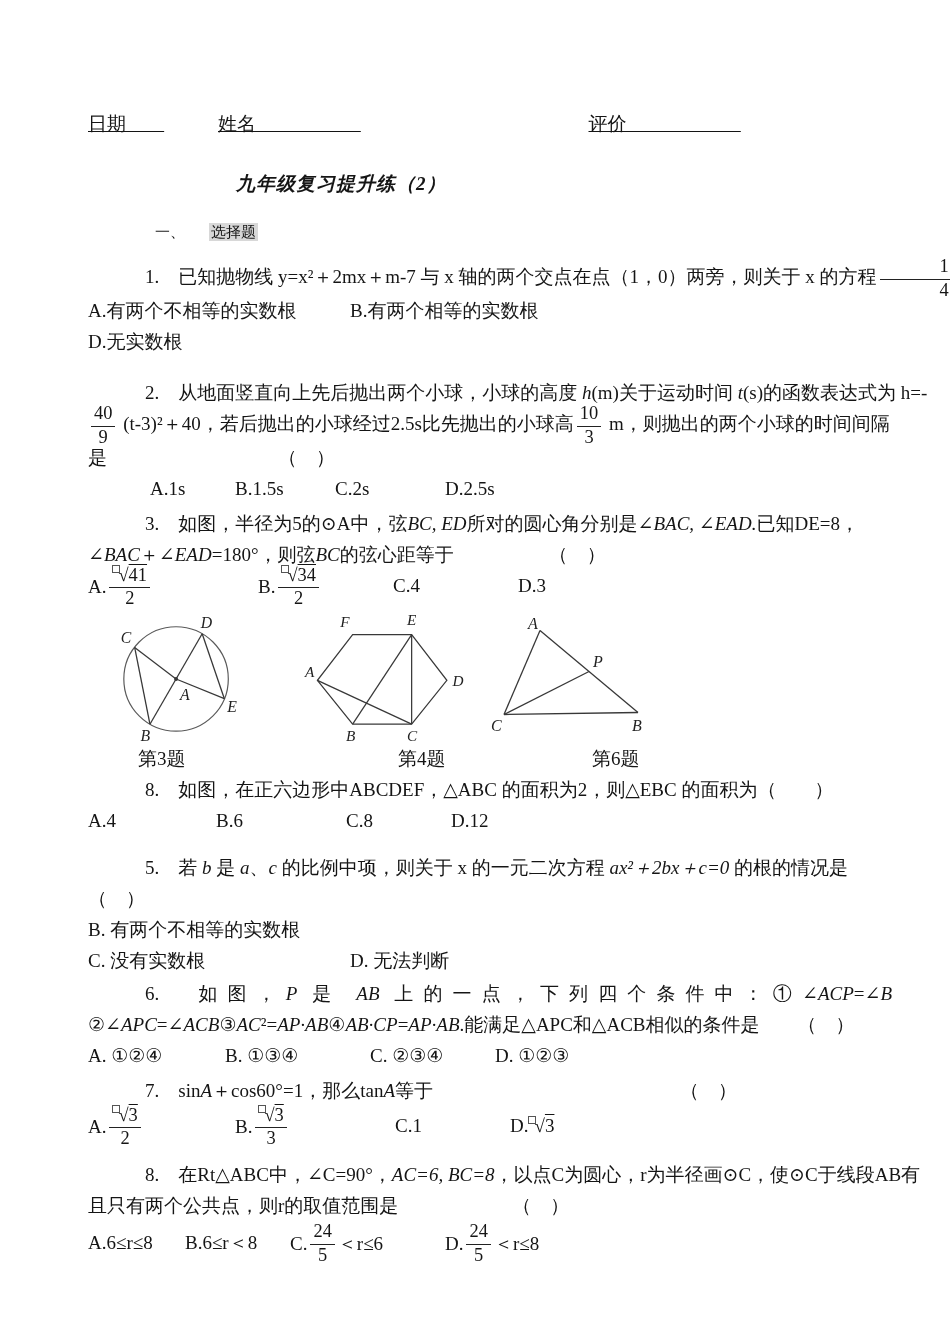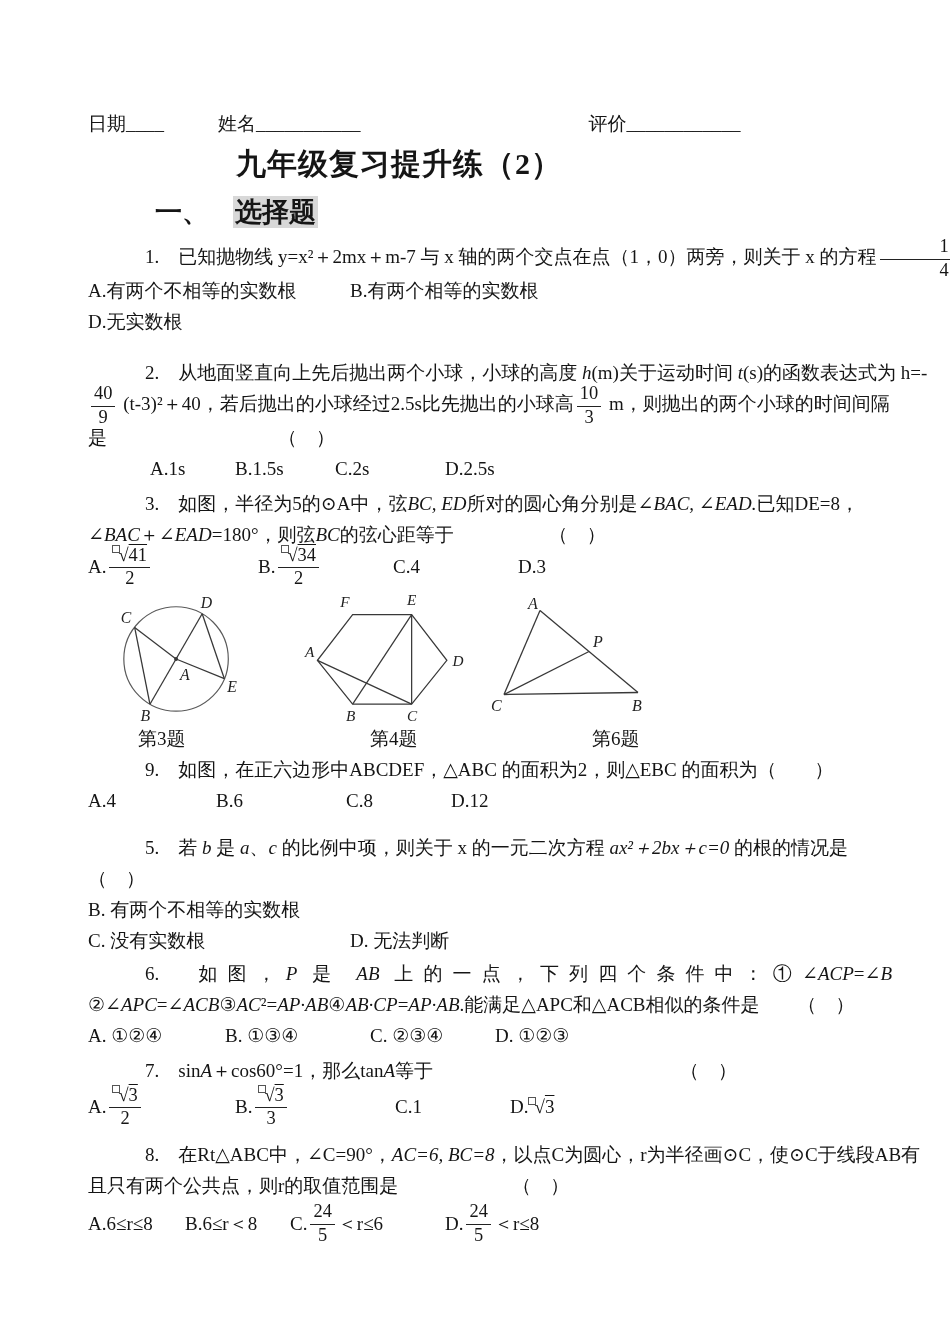--- a/index.html
+++ b/index.html
@@ -1,29 +1,29 @@
 <!DOCTYPE html>
 <html><head>
 <meta charset="utf-8">
 <style>
   html,body{margin:0;padding:0;background:#ffffff;}
   .page{position:relative;width:950px;height:1344px;box-sizing:border-box;
         padding:108px 58px 0 88px;overflow:hidden;background:#fff;
         font-family:"Liberation Serif","DejaVu Serif",serif;
         font-size:19px;color:#151515;}
-  .hdr{display:flex;line-height:31px;}
-  .title{font-weight:bold;font-size:30px;line-height:42px;margin:4px 0 0 148px;letter-spacing:1px;}
-  .section{font-weight:bold;font-size:27px;line-height:34px;margin:10px 0 12px 67px;}
+  .hdr{display:flex;line-height:31px;text-decoration:underline;}
+  .title{font-weight:bold;font-size:19px;line-height:42px;margin:24px 0 0 148px;letter-spacing:1px;font-style:italic;}
+  .section{font-weight:normal;font-size:15px;line-height:34px;margin:10px 0 12px 67px;}
   .section .snum{margin-right:24px;}
   .hl{padding:1px 2px;}
   .line{line-height:31px;white-space:nowrap;}
   .indent{text-indent:57px;}
   .justify{white-space:normal;text-align:justify;text-align-last:justify;}
   .it{font-style:italic;}
-  .opts{display:flex;align-items:center;line-height:31px;}
+  .opts{display:flex;align-items:flex-start;line-height:31px;}
   .opt{display:inline-flex;align-items:center;white-space:nowrap;flex:none;}
   .frac{display:inline-flex;flex-direction:column;align-items:center;text-align:center;
         vertical-align:middle;line-height:1.05;margin:-5px 3px;font-size:0.97em;}
   .frac .num{display:inline-block;padding:0 3px 2px;border-bottom:1.4px solid #222;}
   .frac .den{display:inline-block;padding-top:1px;}
   .sqrt{white-space:nowrap;}
   .sqrt .ovl{text-decoration:overline;}
   .radbox{display:inline-block;width:6px;height:6px;border:1px solid #555;
           vertical-align:8px;margin-right:-2px;}
   .figrow{position:relative;height:138px;margin-top:4px;}
@@ -128,25 +128,25 @@
       <line class="fgline" x1="16" y1="100" x2="150" y2="98"></line>
       <line class="fgline" x1="16" y1="100" x2="101" y2="57"></line>
       <text class="flabel" x="40" y="14">A</text>
       <text class="flabel" x="105" y="52">P</text>
       <text class="flabel" x="3" y="116">C</text>
       <text class="flabel" x="144" y="116">B</text>
     </svg>
   </div>
   <div class="caprow">
     <span style="left:50px">第3题</span>
-    <span style="left:282px">第4题</span>
+    <span style="left:310px">第4题</span>
     <span style="left:504px">第6题</span>
   </div>
 
-  <div class="line indent" style="margin-top:2px">9.　如图，在正六边形中ABCDEF，△ABC 的面积为2，则△EBC 的面积为（　　）</div>
+  <div class="line indent" style="margin-top:2px">8.　如图，在正六边形中ABCDEF，△ABC 的面积为2，则△EBC 的面积为（　　）</div>
   <div class="opts">
     <span class="opt" style="width:128px">A.4</span>
     <span class="opt" style="width:130px">B.6</span>
     <span class="opt" style="width:105px">C.8</span>
     <span class="opt">D.12</span>
   </div>
 
   <div class="line indent" style="margin-top:16px">5.　若 <span class="it">b</span> 是 <span class="it">a</span>、<span class="it">c</span> 的比例中项，则关于 x 的一元二次方程 <span class="it">ax²＋2bx＋c=0</span> 的根的情况是</div>
   <div class="line">（　）</div>
   <div class="opts">

